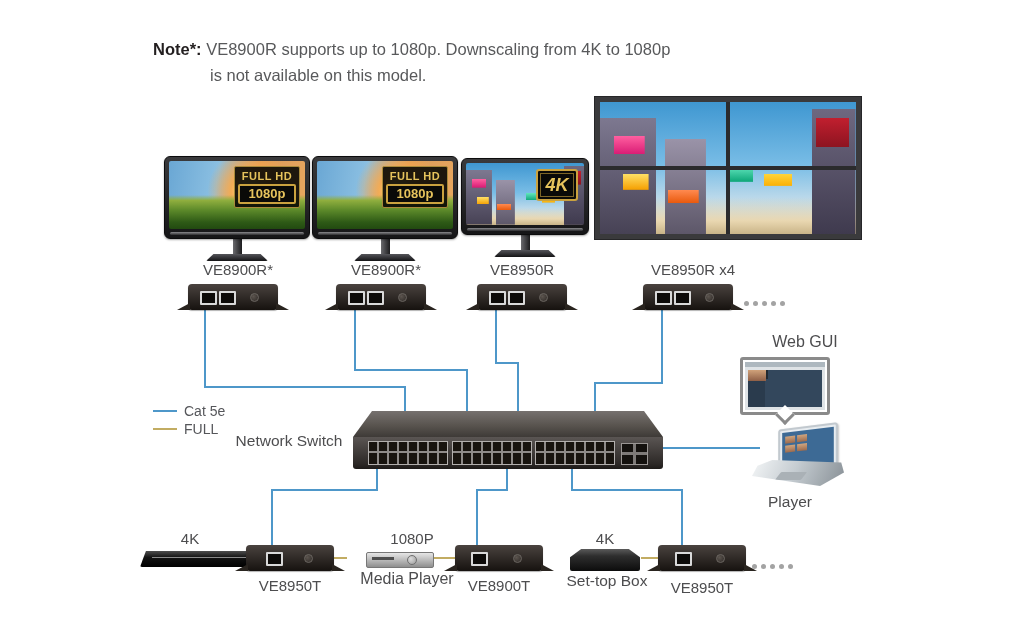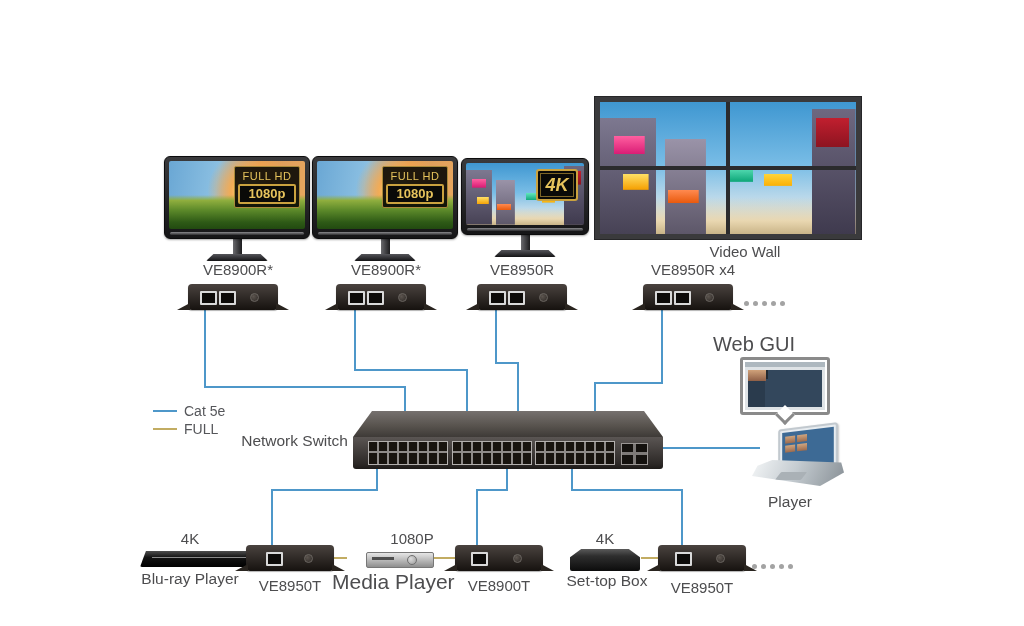--- a/index.html
+++ b/index.html
@@ -44,21 +44,21 @@
       linear-gradient(to bottom,#7d7890,#474255),
       linear-gradient(to bottom,#9a93a8,#5d5769),
       linear-gradient(to bottom,#6e6880,#3f3a4e),
       linear-gradient(to bottom, rgba(0,0,0,0) 72%, rgba(236,214,170,.9) 90%, #c9b488 100%),
       linear-gradient(to bottom,#3f97d1 0%,#79bde6 48%,#b9d8ea 72%,#d8e6ef 100%);
     background-size:12% 14%,10% 12%,12% 10%,9% 12%,13% 22%,11% 9%,22% 88%,16% 72%,17% 95%,100% 100%,100% 100%;
     background-position:6% 30%,10% 62%,30% 74%,56% 55%,97% 16%,72% 60%,0% 100%,30% 100%,100% 100%,0 0,0 0;}
 
   .badge-hd{position:absolute;top:5px;right:5px;width:60px;background:rgba(8,8,4,.9);
       border:1px solid #a8893a;border-radius:2px;padding:3px 2px;text-align:center;z-index:3;}
-  .badge-hd .t{font-size:11px;font-weight:400;color:#e6c35c;letter-spacing:.5px;}
+  .badge-hd .t{font-size:11px;font-weight:700;color:#e6c35c;letter-spacing:.5px;}
   .badge-hd .r{margin:2px 1px 0;border:2px solid #caa23f;border-radius:2px;background:#0a0a08;
       color:#e6c35c;font-weight:700;font-size:13px;line-height:16px;}
   .badge-4k{position:absolute;top:6px;right:6px;width:38px;height:28px;line-height:28px;text-align:center;
       background:#0a0a08;border:2px solid #caa23f;box-shadow:inset 0 0 0 2px #0a0a08,inset 0 0 0 3px #7d6527;
       border-radius:3px;color:#e6c35c;font-size:18px;font-weight:700;font-style:italic;z-index:3;}
 
   
   .videowall{position:absolute;left:594px;top:96px;width:268px;height:144px;background:#3a3a3c;
       border:1px solid #262628;padding:5px;box-sizing:border-box;z-index:2;}
   .videowall .vw-img{position:absolute;left:5px;top:5px;right:5px;bottom:5px;}
@@ -147,20 +147,23 @@
 
   
   .dots span{display:inline-block;width:5px;height:5px;border-radius:50%;background:#a3a3a3;margin-right:4px;}
 </style>
 </head>
 <body>
 
 <div id="canvas">
 
   <div class="note">
+    <div><b>Note*:</b>
+      <span>VE8900R supports up to 1080p. Downscaling from 4K to 1080p</span></div>
+    <div class="l2">is not available on this model.</div>
   </div>
 
   <div class="cable cable-cat5e" style="left:204px;top:308px;width:2px;height:80px"></div>
   <div class="cable cable-cat5e" style="left:204px;top:386px;width:202px;height:2px"></div>
   <div class="cable cable-cat5e" style="left:404px;top:386px;width:2px;height:59px"></div>
 
   <div class="cable cable-cat5e" style="left:354px;top:308px;width:2px;height:63px"></div>
   <div class="cable cable-cat5e" style="left:354px;top:369px;width:114px;height:2px"></div>
   <div class="cable cable-cat5e" style="left:466px;top:369px;width:2px;height:76px"></div>
 
@@ -223,21 +226,20 @@
       </div>
     </div>
     <div class="stand-neck"></div>
     <div class="stand-base"></div>
   </div>
 
   <div class="videowall">
     <div class="vw-img city-scene"></div>
     <div class="vw-grid"></div>
   </div>
-  <div class="lbl" style="left:660px;top:243px;width:170px">Video Wall</div>
 
   <div class="lbl" style="left:178px;top:261px;width:120px">VE8900R*</div>
   <div class="lbl" style="left:326px;top:261px;width:120px">VE8900R*</div>
   <div class="lbl" style="left:462px;top:261px;width:120px">VE8950R</div>
   <div class="lbl" style="left:633px;top:261px;width:120px">VE8950R x4</div>
 
   <div class="extender" style="left:188px;top:284px;width:90px">
     <span class="rj45" style="left:12px"></span>
     <span class="rj45" style="left:31px"></span>
     <span class="led" style="left:62px"></span>
@@ -259,62 +261,61 @@
   </div>
   <div class="dots abs" style="left:744px;top:292px">
     <span></span><span></span><span></span><span></span><span></span>
   </div>
 
   <div class="legend-line cable-cat5e" style="left:153px;top:410px"></div>
   <div class="legend-text" style="left:184px;top:403px">Cat 5e</div>
   <div class="legend-line cable-hdmi" style="left:153px;top:428px"></div>
   <div class="legend-text" style="left:184px;top:421px">FULL</div>
 
-  <div class="lbl" style="left:230px;top:432px;width:118px;text-align:right;font-size:15.5px">Network Switch</div>
+  <div class="lbl" style="left:230px;top:432px;width:118px;font-size:15.5px">Network Switch</div>
   <div class="switch">
     <div class="sw-top"></div>
     <div class="sw-front">
       <div class="port-group" style="left:15px"></div>
       <div class="port-group" style="left:99px"></div>
       <div class="port-group" style="left:182px"></div>
       <div class="sfp" style="left:268px"></div>
     </div>
   </div>
 
-  <div class="lbl" style="left:704px;top:333px;width:100px;font-size:20px">Web GUI</div>
+  <div class="lbl" style="left:755px;top:333px;width:100px;font-size:16px">Web GUI</div>
   <div class="callout">
     <div class="gui">
       <div class="gui-bar"></div>
       <div class="gui-main"></div>
     </div>
   </div>
 
   <div class="laptop">
     <div class="lap-screen">
       <div class="lap-img"></div>
     </div>
     <div class="lap-base">
       <div class="trackpad"></div>
     </div>
   </div>
   <div class="lbl" style="left:740px;top:493px;width:100px;font-size:15.5px">Player</div>
 
   <div class="lbl" style="left:140px;top:530px;width:100px">4K</div>
   <div class="bluray"></div>
-  <div class="lbl" style="left:118px;top:570px;width:144px;font-size:15.5px">Blu-ray Player</div>
 
   <div class="extender" style="left:246px;top:545px;width:88px">
     <span class="rj45" style="left:20px"></span>
     <span class="led" style="left:58px"></span>
   </div>
   <div class="lbl" style="left:246px;top:577px;width:88px">VE8950T</div>
 
   <div class="lbl" style="left:362px;top:530px;width:100px">1080P</div>
   <div class="mediaplayer"></div>
-  <div class="lbl" style="left:332px;top:570px;width:122px;font-size:21px">Media Player</div>
+  <div class="lbl" style="left:346px;top:570px;width:122px;font-size:16px">Media Player</div>
 
   <div class="extender" style="left:455px;top:545px;width:88px">
     <span class="rj45" style="left:16px"></span>
     <span class="led" style="left:58px"></span>
   </div>
   <div class="lbl" style="left:455px;top:577px;width:88px">VE8900T</div>
 
   <div class="lbl" style="left:555px;top:530px;width:100px">4K</div>
   <div class="settop"></div>
   <div class="lbl" style="left:545px;top:572px;width:124px;font-size:15.5px">Set-top Box</div>

